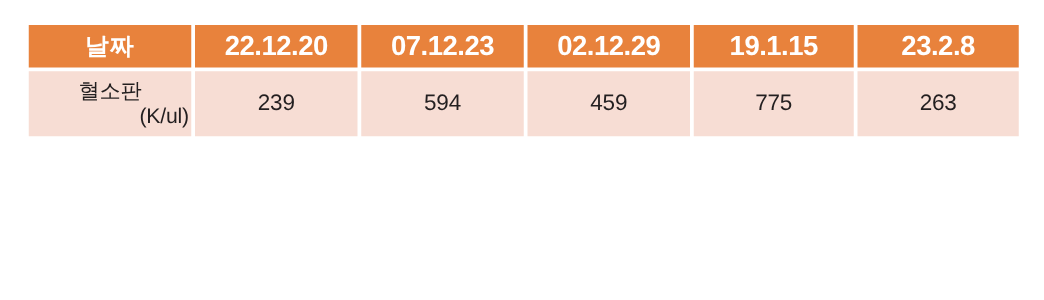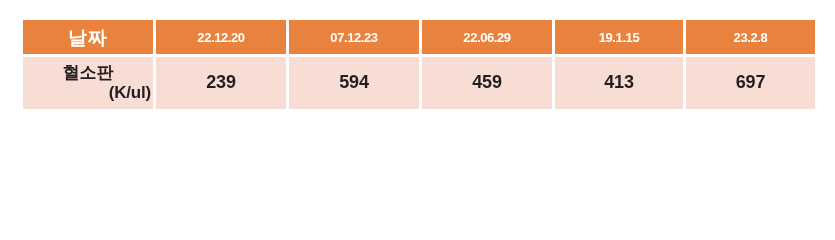--- a/index.html
+++ b/index.html
@@ -38,41 +38,41 @@
   .col-d1    { width: 128px; }
   .col-d2    { width: 128px; }
   .col-d3    { width: 128px; }
   .col-d4    { width: 126px; }
   .col-d5    { width: 127px; }
 
   
   .lab-table thead th {
     background: #e8823c;
     color: #ffffff;
-    font-size: 13px;
+    font-size: 22px;
     font-weight: bold;
     height: 34px;
     padding: 0 2px;
     text-align: center;
     vertical-align: middle;
     letter-spacing: -0.4px;
     line-height: 1;
     white-space: nowrap;
   }
   .lab-table thead th.header-label {
     font-size: 19px;
     letter-spacing: 1px;
   }
 
   
   .lab-table tbody td {
     background: #f7ddd4;
     color: #231f20;
     font-size: 18px;
-    font-weight: bold;
+    font-weight: normal;
     height: 52px;
     padding: 0 2px;
     text-align: center;
     vertical-align: middle;
     letter-spacing: -0.2px;
     line-height: 1.18;
     white-space: nowrap;
   }
   .lab-table tbody td.row-label {
     font-size: 17px;
@@ -95,34 +95,34 @@
       <col class="col-d3">
       <col class="col-d4">
       <col class="col-d5">
     </colgroup>
 
     <thead>
       <tr>
         <th class="header-label">날짜</th>
         <th>22.12.20</th>
         <th>07.12.23</th>
-        <th>22.06.29</th>
+        <th>02.12.29</th>
         <th>19.1.15</th>
         <th>23.2.8</th>
       </tr>
     </thead>
 
     <tbody>
       <tr>
         <td class="row-label">
           <span>혈소판</span>
           <span class="unit">(K/ul)</span>
         </td>
         <td>239</td>
         <td>594</td>
         <td>459</td>
-        <td>413</td>
-        <td>697</td>
+        <td>775</td>
+        <td>263</td>
       </tr>
     </tbody>
   </table>
 
 </div>
 
 </body></html>

